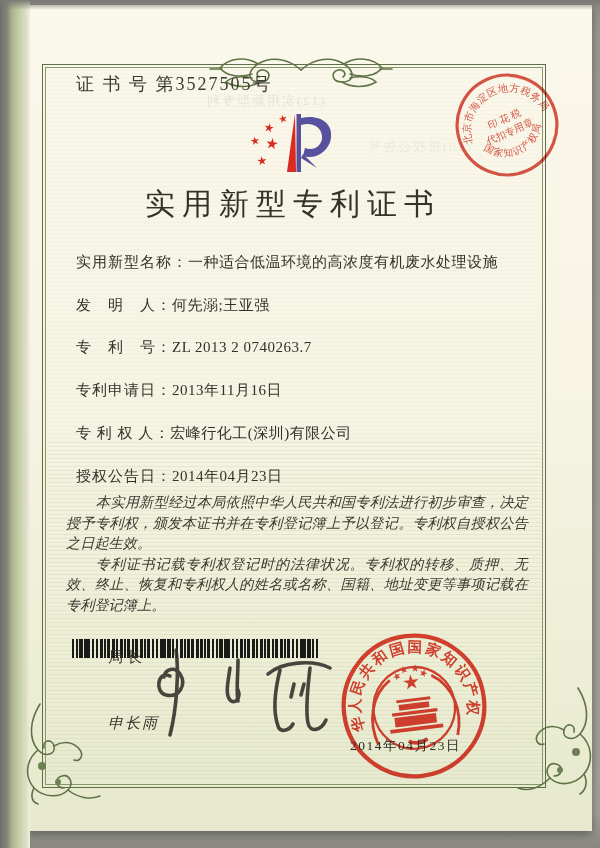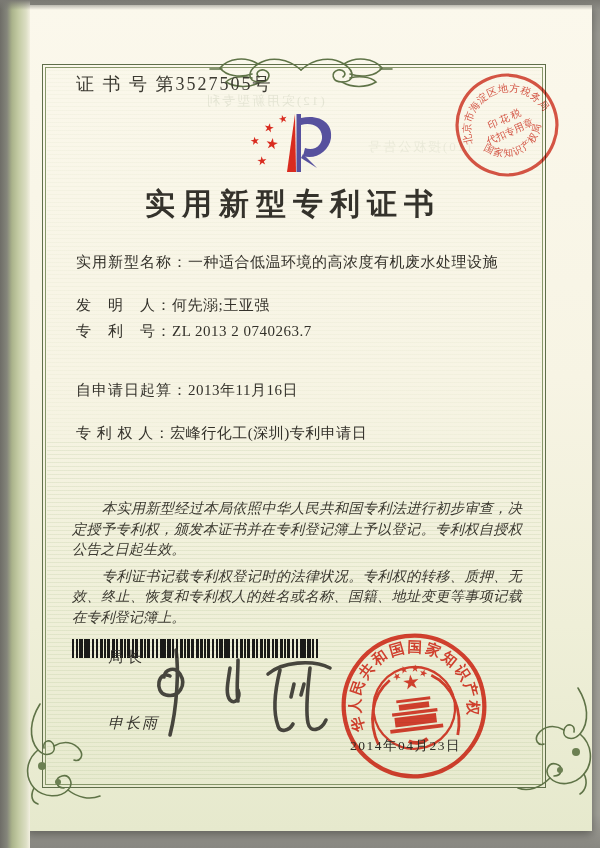--- a/index.html
+++ b/index.html
@@ -12,30 +12,30 @@
     background:linear-gradient(90deg,#6e6d67 0,#85867b 7px,#aab38b 12px,#c2caa2 18px,#dcdec4 26px,#f2efe0 30px);}
   .top-shadow{position:absolute;left:0;top:0;width:600px;height:10px;background:linear-gradient(180deg,#7a7973,rgba(120,119,113,0));}
 
   .frame-outer{position:absolute;left:42px;top:64px;width:502px;height:722px;border:1.4px solid #5f6e4a;}
   .frame-inner{position:absolute;left:2px;top:2px;right:2px;bottom:2px;border:1px solid #87976а;border:1px solid #87976a;}
   .waves{position:absolute;left:4px;right:4px;background:repeating-linear-gradient(0deg,rgba(122,156,88,.32) 0 1px,rgba(0,0,0,0) 1px 4px);}
   .waves-a{top:4px;height:370px;opacity:.14;}
   .waves-b{top:374px;height:340px;opacity:.38;}
 
   .cert-number{position:absolute;left:76px;top:72px;font-size:18px;letter-spacing:2px;color:#3c3a32;}
-  .page-title{position:absolute;left:42px;top:184px;width:502px;text-align:center;font-size:30px;font-weight:700;letter-spacing:7px;color:#34322b;}
+  .page-title{position:absolute;left:42px;top:184px;width:502px;text-align:center;font-size:30px;font-weight:400;letter-spacing:7px;color:#34322b;}
 
   .field-row{position:absolute;left:76px;width:450px;font-size:15px;color:#33312a;white-space:nowrap;}
-  .f0{top:253px}.f1{top:296px}.f2{top:322px}.f3{top:381px}.f4{top:424px}.f5{top:467px}
+  .f0{top:253px}.f1{top:296px}.f2{top:338px}.f3{top:381px}.f4{top:424px}.f5{top:467px}
   .field-label{letter-spacing:1px;}
   .field-value{letter-spacing:.5px;}
 
   .body-text{position:absolute;left:66px;top:492px;width:462px;font-size:14.2px;line-height:20.5px;
     text-align:justify;color:#3a382f;font-style:italic;}
-  .body-text p{margin:6px;text-indent:2.1em;}
+  .body-text p{margin:0;text-indent:2.1em;}
 
   .barcode{position:absolute;left:72px;top:639px;width:246px;height:19px;
     background-image:
       repeating-linear-gradient(90deg,#1a1a18 0 2px,rgba(0,0,0,0) 2px 4px),
       repeating-linear-gradient(90deg,#1a1a18 0 1px,rgba(0,0,0,0) 1px 5px),
       repeating-linear-gradient(90deg,#1a1a18 0 1px,rgba(0,0,0,0) 1px 7px);}
 
   .director-title{position:absolute;left:108px;top:648px;font-size:15px;letter-spacing:4px;color:#35332c;}
   .director-name{position:absolute;left:108px;top:714px;font-size:15px;letter-spacing:2px;color:#35332c;font-style:italic;}
   .signature-svg{position:absolute;left:142px;top:638px;}
@@ -152,24 +152,27 @@
   <div class="field-row f0">
     <span class="field-label">实用新型名称：</span><span class="field-value">一种适合低温环境的高浓度有机废水处理设施</span>
   </div>
   <div class="field-row f1">
     <span class="field-label">发　明　人：</span><span class="field-value">何先溺;王亚强</span>
   </div>
   <div class="field-row f2">
     <span class="field-label">专　利　号：</span><span class="field-value">ZL 2013 2 0740263.7</span>
   </div>
   <div class="field-row f3">
-    <span class="field-label">自申请日起算：</span><span class="field-value">2013年11月16日</span>
+    <span class="field-label">专利申请日：</span><span class="field-value">2013年11月16日</span>
   </div>
   <div class="field-row f4">
-    <span class="field-label">专 利 权 人：</span><span class="field-value">宏峰行化工(深圳)专利申请日</span>
+    <span class="field-label">专 利 权 人：</span><span class="field-value">宏峰行化工(深圳)有限公司</span>
+  </div>
+  <div class="field-row f5">
+    <span class="field-label">授权公告日：</span><span class="field-value">2014年04月23日</span>
   </div>
 
   <div class="body-text">
     <p>本实用新型经过本局依照中华人民共和国专利法进行初步审查，决定授予专利权，颁发本证书并在专利登记簿上予以登记。专利权自授权公告之日起生效。</p>
     <p>专利证书记载专利权登记时的法律状况。专利权的转移、质押、无效、终止、恢复和专利权人的姓名或名称、国籍、地址变更等事项记载在专利登记簿上。</p>
   </div>
 
   <div class="barcode"></div>
 
   <div class="director-title">局长</div>

